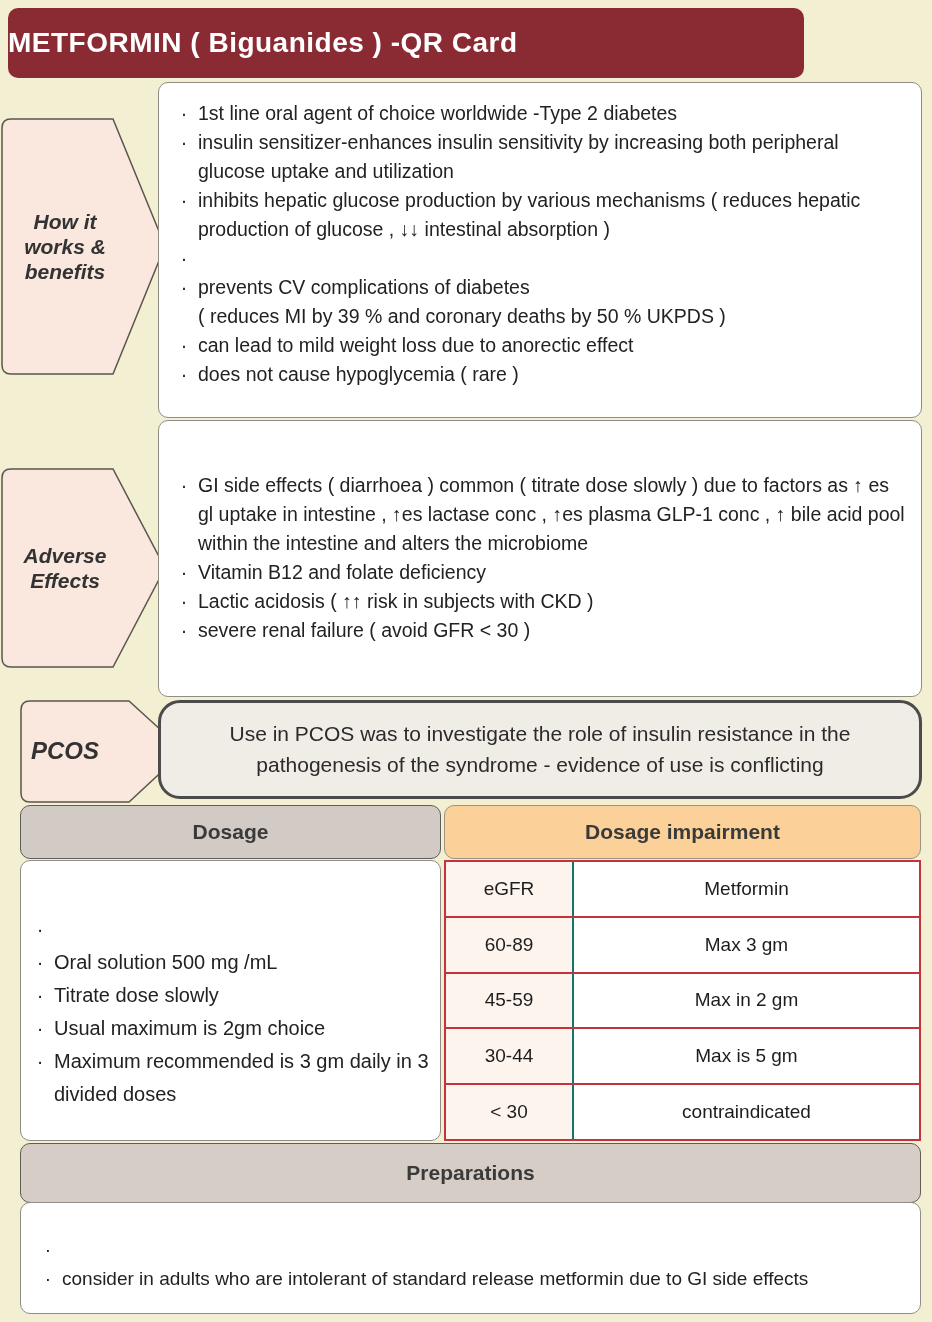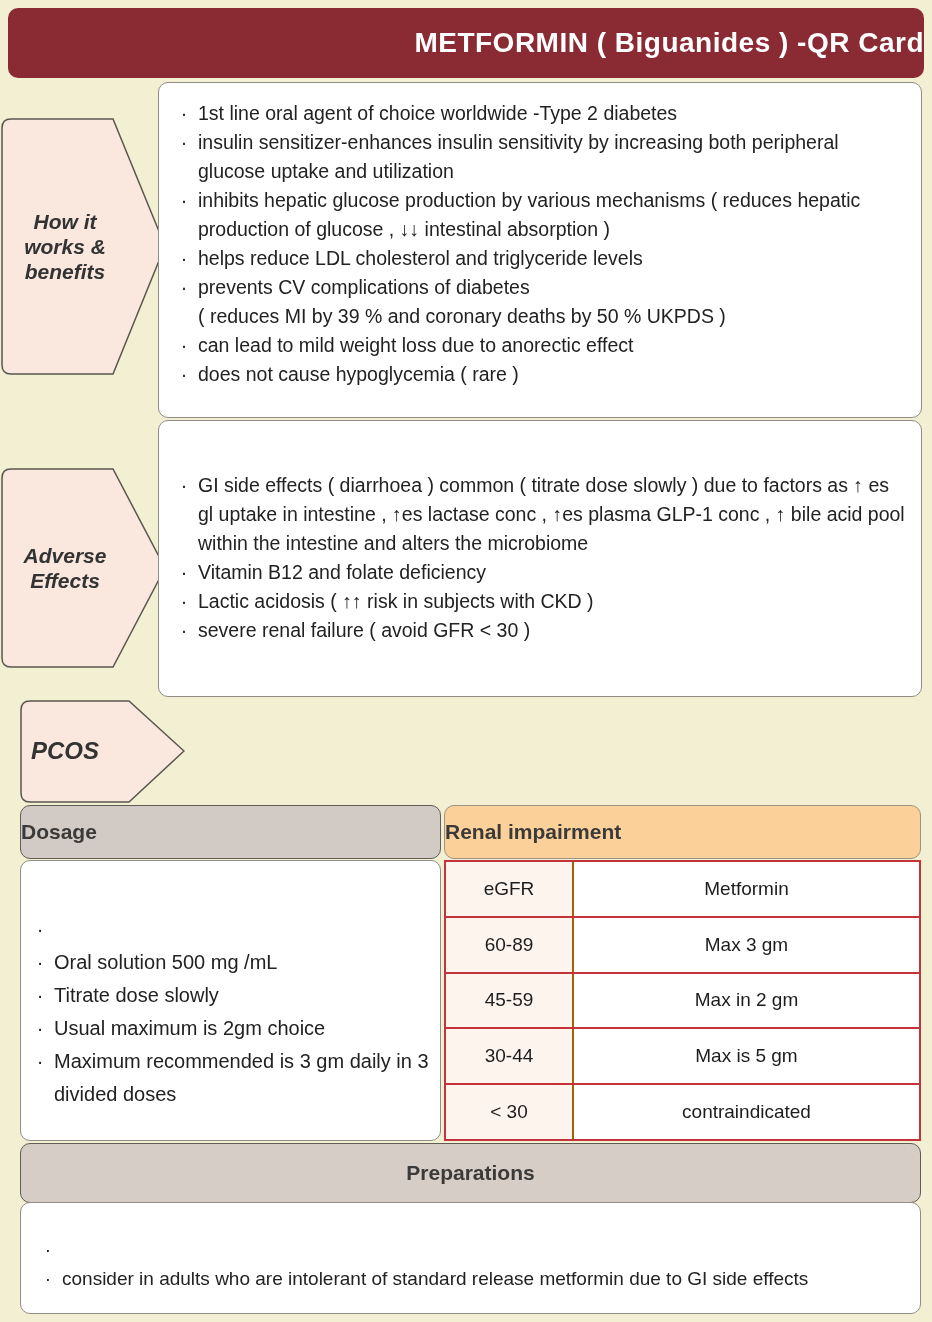--- a/index.html
+++ b/index.html
@@ -2,23 +2,23 @@
 <html><head>
 <meta charset="utf-8">
 <style>
   html,body { margin:0; padding:0; }
   .page {
     position:relative; width:932px; height:1322px;
     background:#f2efd3; overflow:hidden;
     font-family:"Liberation Sans","DejaVu Sans",sans-serif; color:#222;
   }
   .header-bar {
-    position:absolute; left:8px; top:8px; width:916px; height:70px;
+    position:absolute; left:8px; top:8px; width:796px; height:70px;
     background:#8a2b33; border-radius:10px;
-    display:flex; align-items:center; justify-content:flex-end;
+    display:flex; align-items:center; justify-content:flex-start;
   }
   .header-title { color:#ffffff; font-weight:bold; font-size:28px; letter-spacing:.5px; }
 
   .card {
     position:absolute; background:#ffffff;
     border:1.5px solid #8f8d85; border-radius:10px; box-sizing:border-box;
   }
   #box1 { left:158px; top:82px;  width:764px; height:336px; padding:16px 16px 0 20px; }
   #box2 { left:158px; top:420px; width:764px; height:277px; padding:50px 16px 0 20px; }
 
@@ -39,41 +39,41 @@
   .pcos-box {
     position:absolute; left:158px; top:700px; width:764px; height:99px;
     background:#f0ece6; border:3px solid #4b4b4b; border-radius:22px;
     box-sizing:border-box; display:flex; align-items:center; justify-content:center;
     text-align:center; font-size:21px; line-height:1.45; padding:0 28px; color:#2b2b2b;
   }
 
   .col-header {
     position:absolute; height:54px; box-sizing:border-box;
     border:1.5px solid #5f5d56; border-radius:10px;
-    display:flex; align-items:center; justify-content:flex-start;
+    display:flex; align-items:center; justify-content:center;
     font-weight:bold; font-size:21px; color:#3a3a3a;
   }
   #dosage-header { left:20px;  top:805px; width:421px; background:#d2cac4; }
   #renal-header  { left:444px; top:805px; width:477px; background:#fbd199; border-color:#9c9383; }
 
   #dosage-box { left:20px; top:860px; width:421px; height:281px; padding:52px 10px 0 14px; }
   #dosage-box .bullet { font-size:20px; line-height:33px; }
 
   .renal-table {
     position:absolute; left:444px; top:860px; width:477px; height:281px;
     background:#ffffff; border:2px solid #c4323c; box-sizing:border-box;
     display:flex; flex-direction:column;
   }
   .t-row { flex:1; display:flex; }
   .t-row + .t-row { border-top:2px solid #c4323c; }
   .t-cell {
     display:flex; align-items:center; justify-content:center;
     font-size:19px; color:#1d1d1d;
   }
-  .t-cell.c1 { flex:0 0 126px; background:#fdf4ee; border-right:2px solid #a16207; }
+  .t-cell.c1 { flex:0 0 126px; background:#fdf4ee; border-right:2px solid #0f766e; }
   .t-cell.c2 { flex:1; }
 
   #prep-header {
     position:absolute; left:20px; top:1143px; width:901px; height:60px;
     background:#d5cdc6; border:1.5px solid #5f5d56; border-radius:10px;
     box-sizing:border-box; display:flex; align-items:center; justify-content:center;
     font-weight:bold; font-size:21px; color:#3a3a3a;
   }
   #prep-box { left:20px; top:1202px; width:901px; height:112px; padding:32px 10px 0 22px; }
   #prep-box .bullet { font-size:19px; line-height:29px; }
@@ -103,21 +103,20 @@
         <div class="bullet">
           <span class="dot">·</span>
           <span class="bullet-text">insulin sensitizer-enhances insulin sensitivity by increasing both peripheral glucose uptake and utilization</span>
         </div>
         <div class="bullet">
           <span class="dot">·</span>
           <span class="bullet-text">inhibits hepatic glucose production by various mechanisms ( reduces hepatic production of glucose , ↓↓ intestinal absorption )</span>
         </div>
         <div class="bullet">
           <span class="dot">·</span>
-          <span class="bullet-text">helps reduce LDL cholesterol and triglyceride levels</span>
         </div>
         <div class="bullet">
           <span class="dot">·</span>
           <span class="bullet-text">prevents CV complications of diabetes
 ( reduces MI by 39 % and coronary deaths by 50 % UKPDS )</span>
         </div>
         <div class="bullet">
           <span class="dot">·</span>
           <span class="bullet-text">can lead to mild weight loss due to anorectic effect</span>
         </div>
@@ -156,26 +155,29 @@
       </div>
   </div>
 
   <div class="pent" id="pent3">
     <svg width="166" height="103" viewBox="0 0 166 103">
       <path d="M11 1 H110 L165 51 L110 102 H11 Q2 102 2 93 V10 Q2 1 11 1 Z" fill="#fae8df" stroke="#59564e" stroke-width="1.5"></path>
     </svg>
     <div class="pent-label">PCOS</div>
   </div>
 
+  <div class="pcos-box">
+    <div>Use in PCOS was to investigate the role of insulin resistance in the pathogenesis of the syndrome - evidence of use is conflicting</div>
+  </div>
 
   <div class="col-header" id="dosage-header">
     <span>Dosage</span>
   </div>
   <div class="col-header" id="renal-header">
-    <span>Renal impairment</span>
+    <span>Dosage impairment</span>
   </div>
 
   <div class="card" id="dosage-box">
     <div>
         <div class="bullet">
           <span class="dot">·</span>
         </div>
         <div class="bullet">
           <span class="dot">·</span>
           <span class="bullet-text">Oral solution 500 mg /mL</span>

